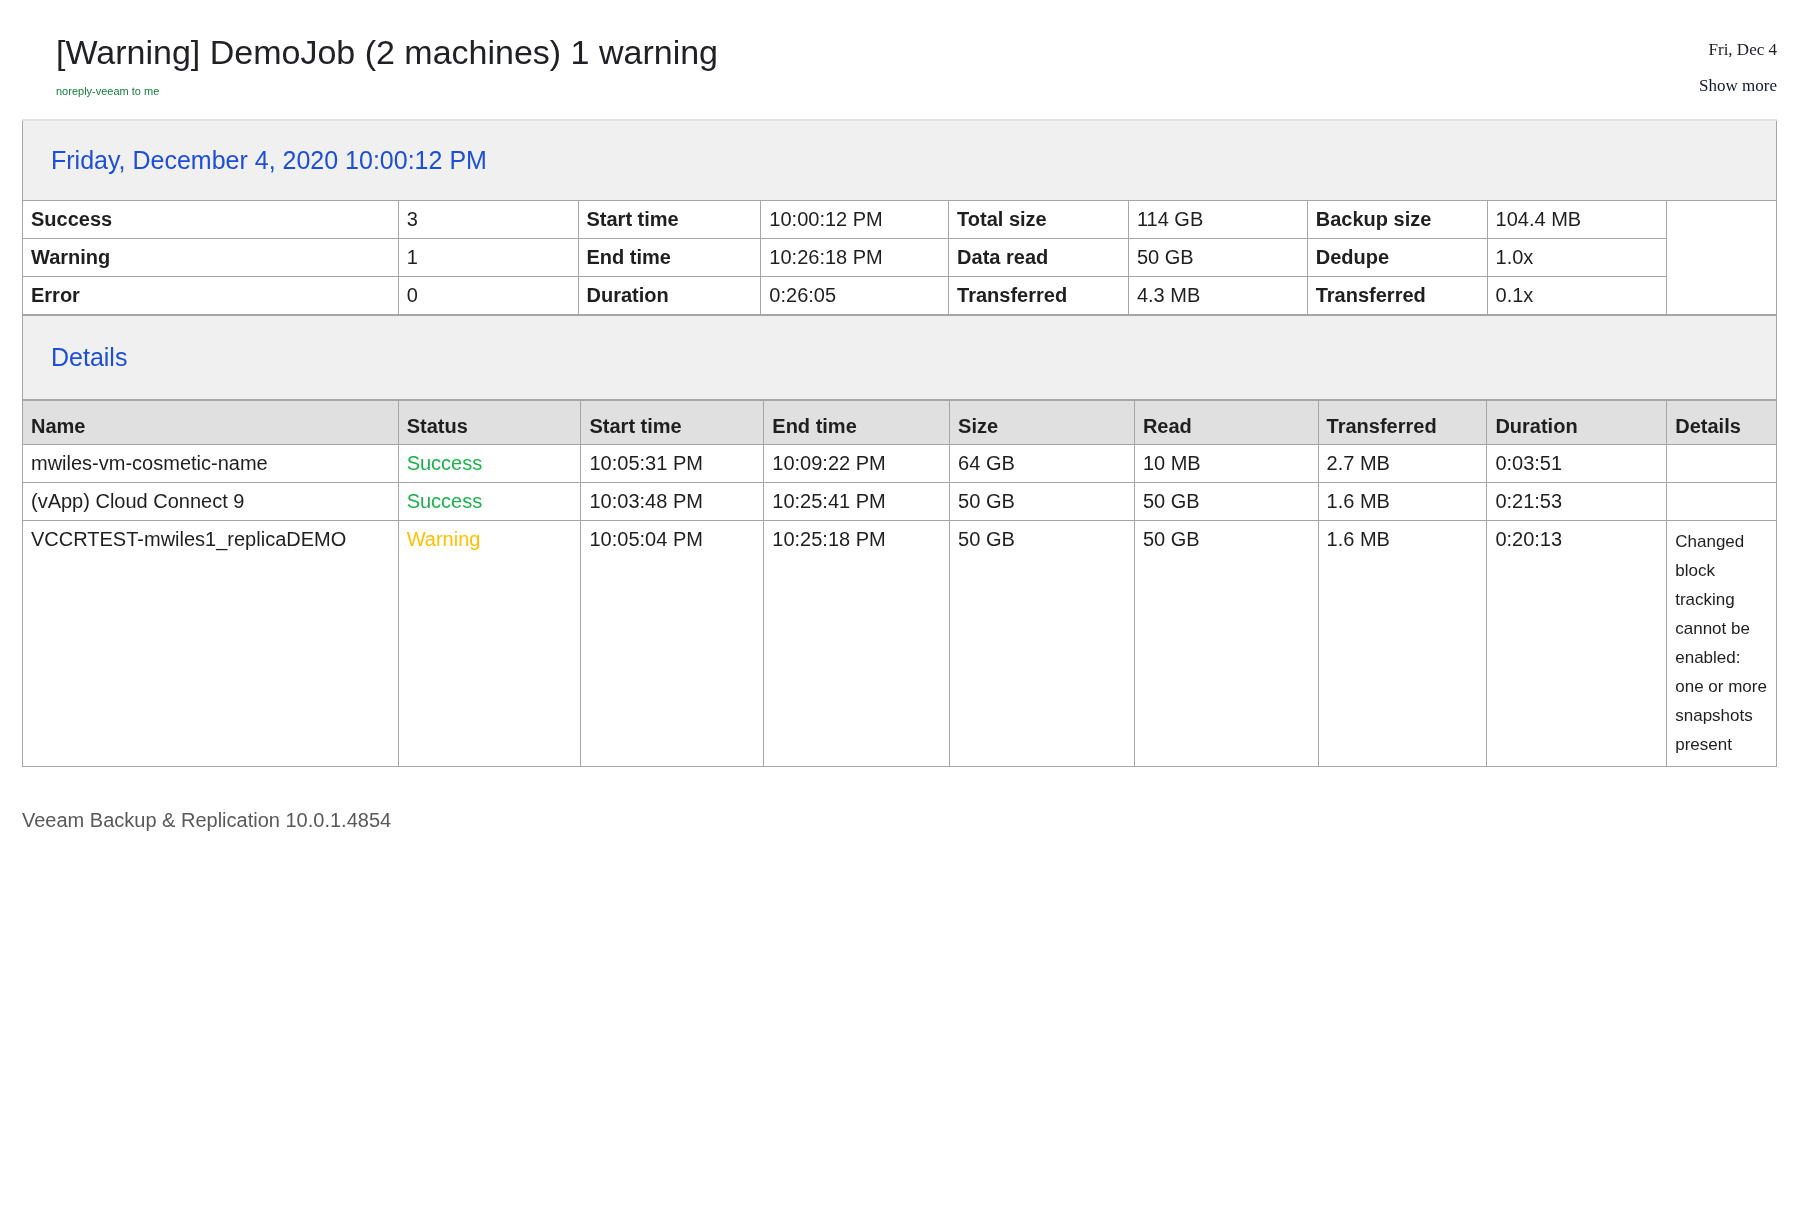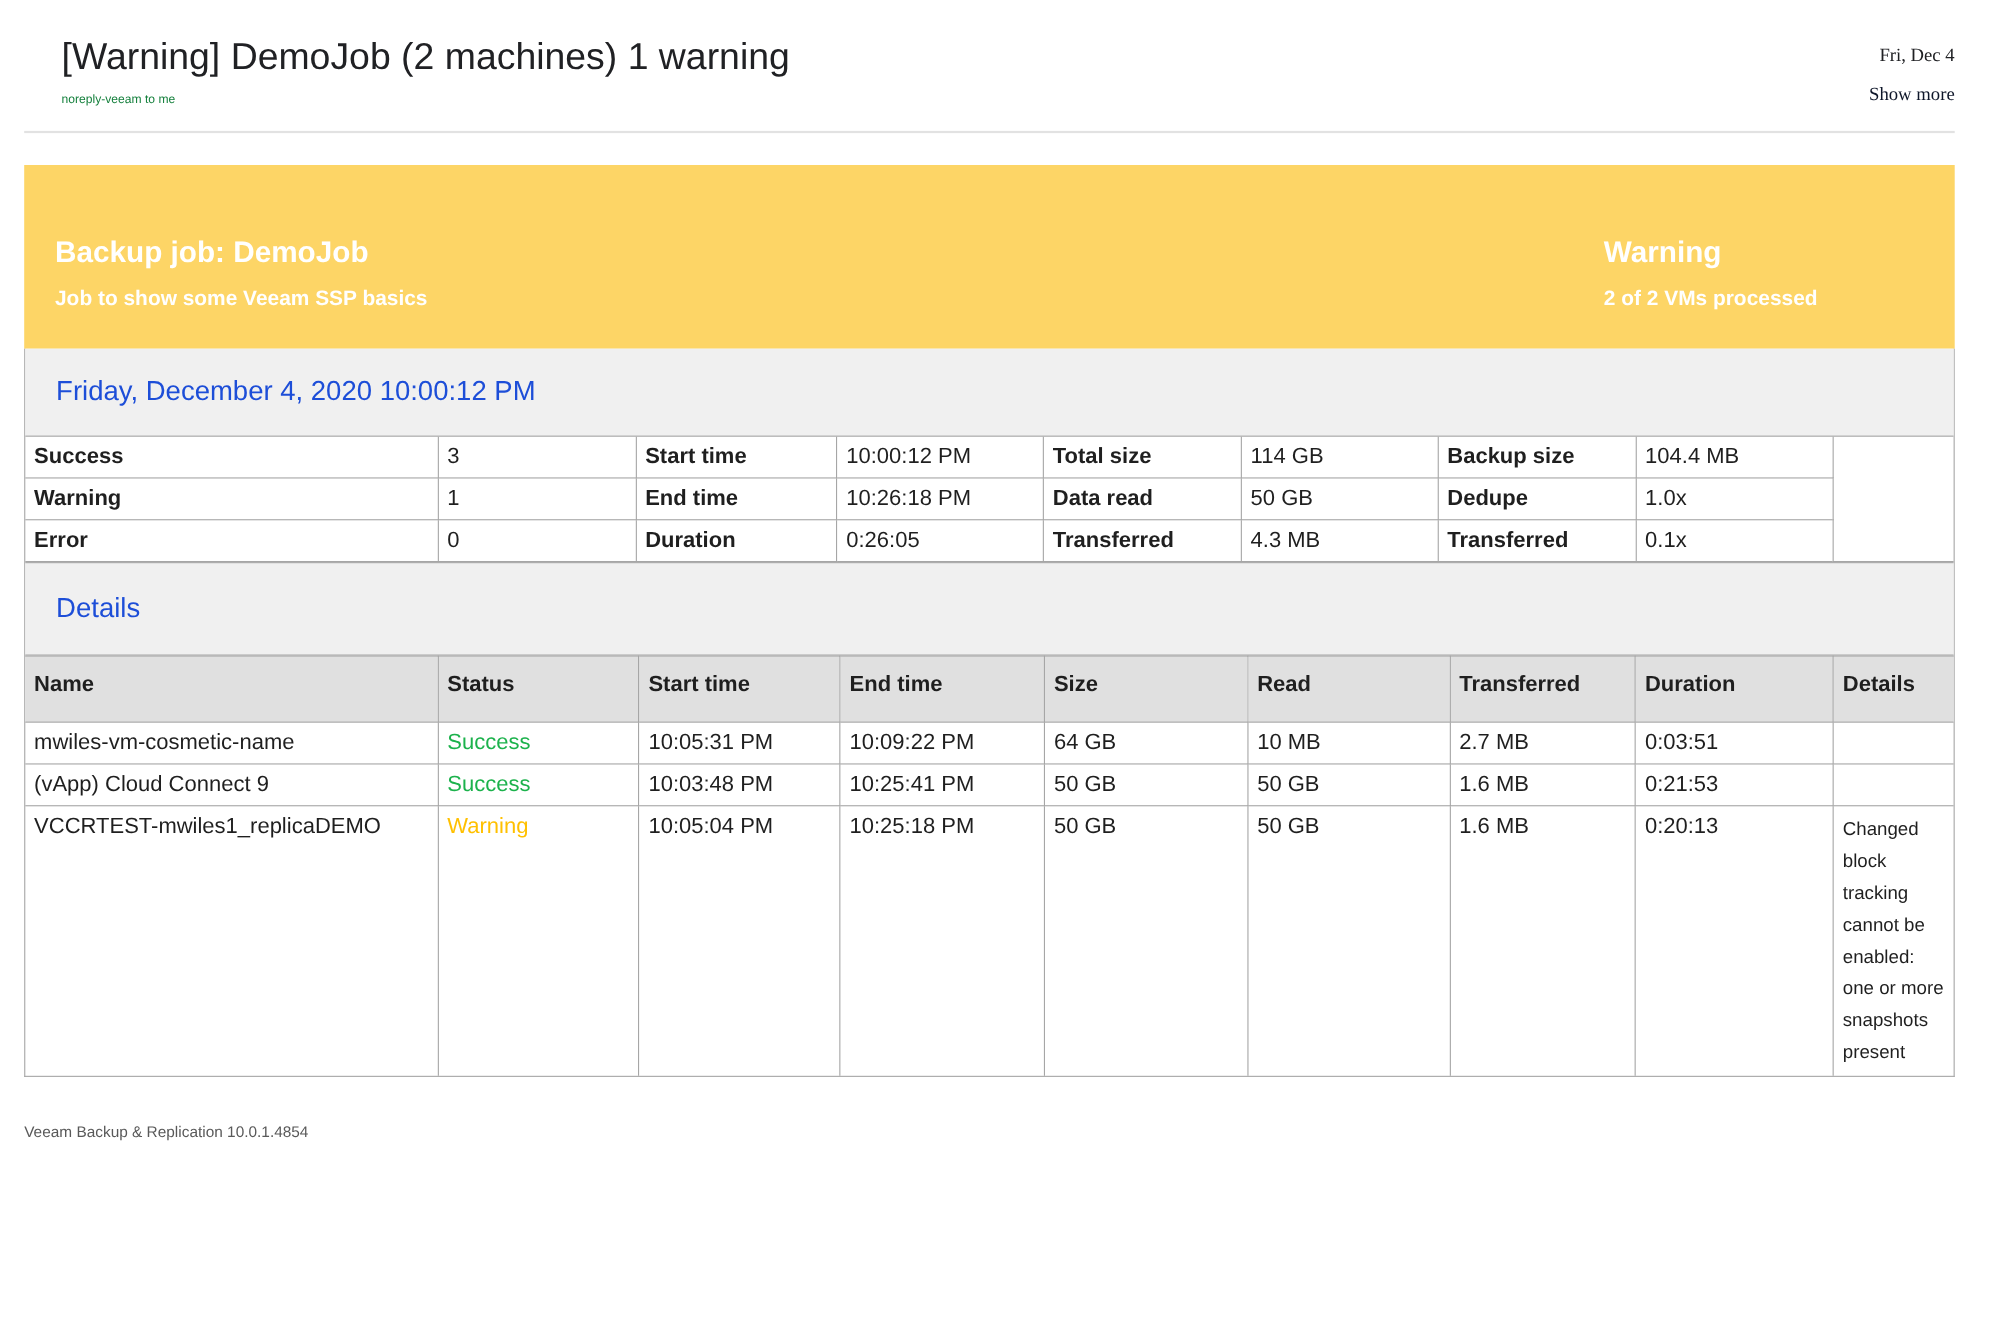--- a/index.html
+++ b/index.html
@@ -48,60 +48,50 @@
     padding: 7px 6px 7px 8px;
     text-align: left; vertical-align: top;
     overflow: hidden; white-space: nowrap;
   }
   table tr > *:first-child { border-left: none; }
   table tr > *:last-child { border-right: none; }
   .summary-table tr:first-child td { border-top: none; }
   .summary-table td.label { font-weight: bold; }
   .details-table th {
     background: #e0e0e0; font-weight: bold;
-    padding-top: 14px; padding-bottom: 22px;
+    padding-top: 14px; padding-bottom: 6px;
   }
   .details-table td.status-cell { font-weight: normal; }
   .details-table td.details-cell {
     font-size: 17px; line-height: 29px;
     white-space: normal; word-wrap: break-word;
     padding-top: 6px;
   }
   .details-table tr:last-child td { border-bottom: none; }
 
-  .footer { margin-top: 42px; font-size: 14px; color: #595959; }
+  .footer { margin-top: 42px; font-size: 20px; color: #595959; }
 </style>
 </head>
 <body>
 
 <div class="content">
 
   <div class="mail-header">
     <div>
       <div class="subject">[Warning] DemoJob (2 machines) 1 warning</div>
       <div class="from-line">noreply-veeam to me</div>
     </div>
     <div class="header-right">
       <div class="mail-date">Fri, Dec 4</div>
       <div class="show-more" style="color: #0f172a;">Show more</div>
     </div>
   </div>
 
   <div class="divider"></div>
 
-  <div class="banner" id="banner" style="background: rgb(253, 213, 102); color: rgb(255, 255, 255);">
-    <div class="banner-left">
-      <div class="banner-title">Backup job: DemoJob</div>
-      <div class="banner-sub">Job to show some Veeam SSP basics</div>
-    </div>
-    <div class="banner-right">
-      <div class="banner-title">Warning</div>
-      <div class="banner-sub">2 of 2 VMs processed</div>
-    </div>
-  </div>
 
   <div class="report">
     <div class="band band-date">Friday, December 4, 2020 10:00:12 PM</div>
 
     <table class="summary-table">
       <colgroup>
           <col style="width: 21.4%;">
           <col style="width: 10.26%;">
           <col style="width: 10.43%;">
           <col style="width: 10.71%;">

